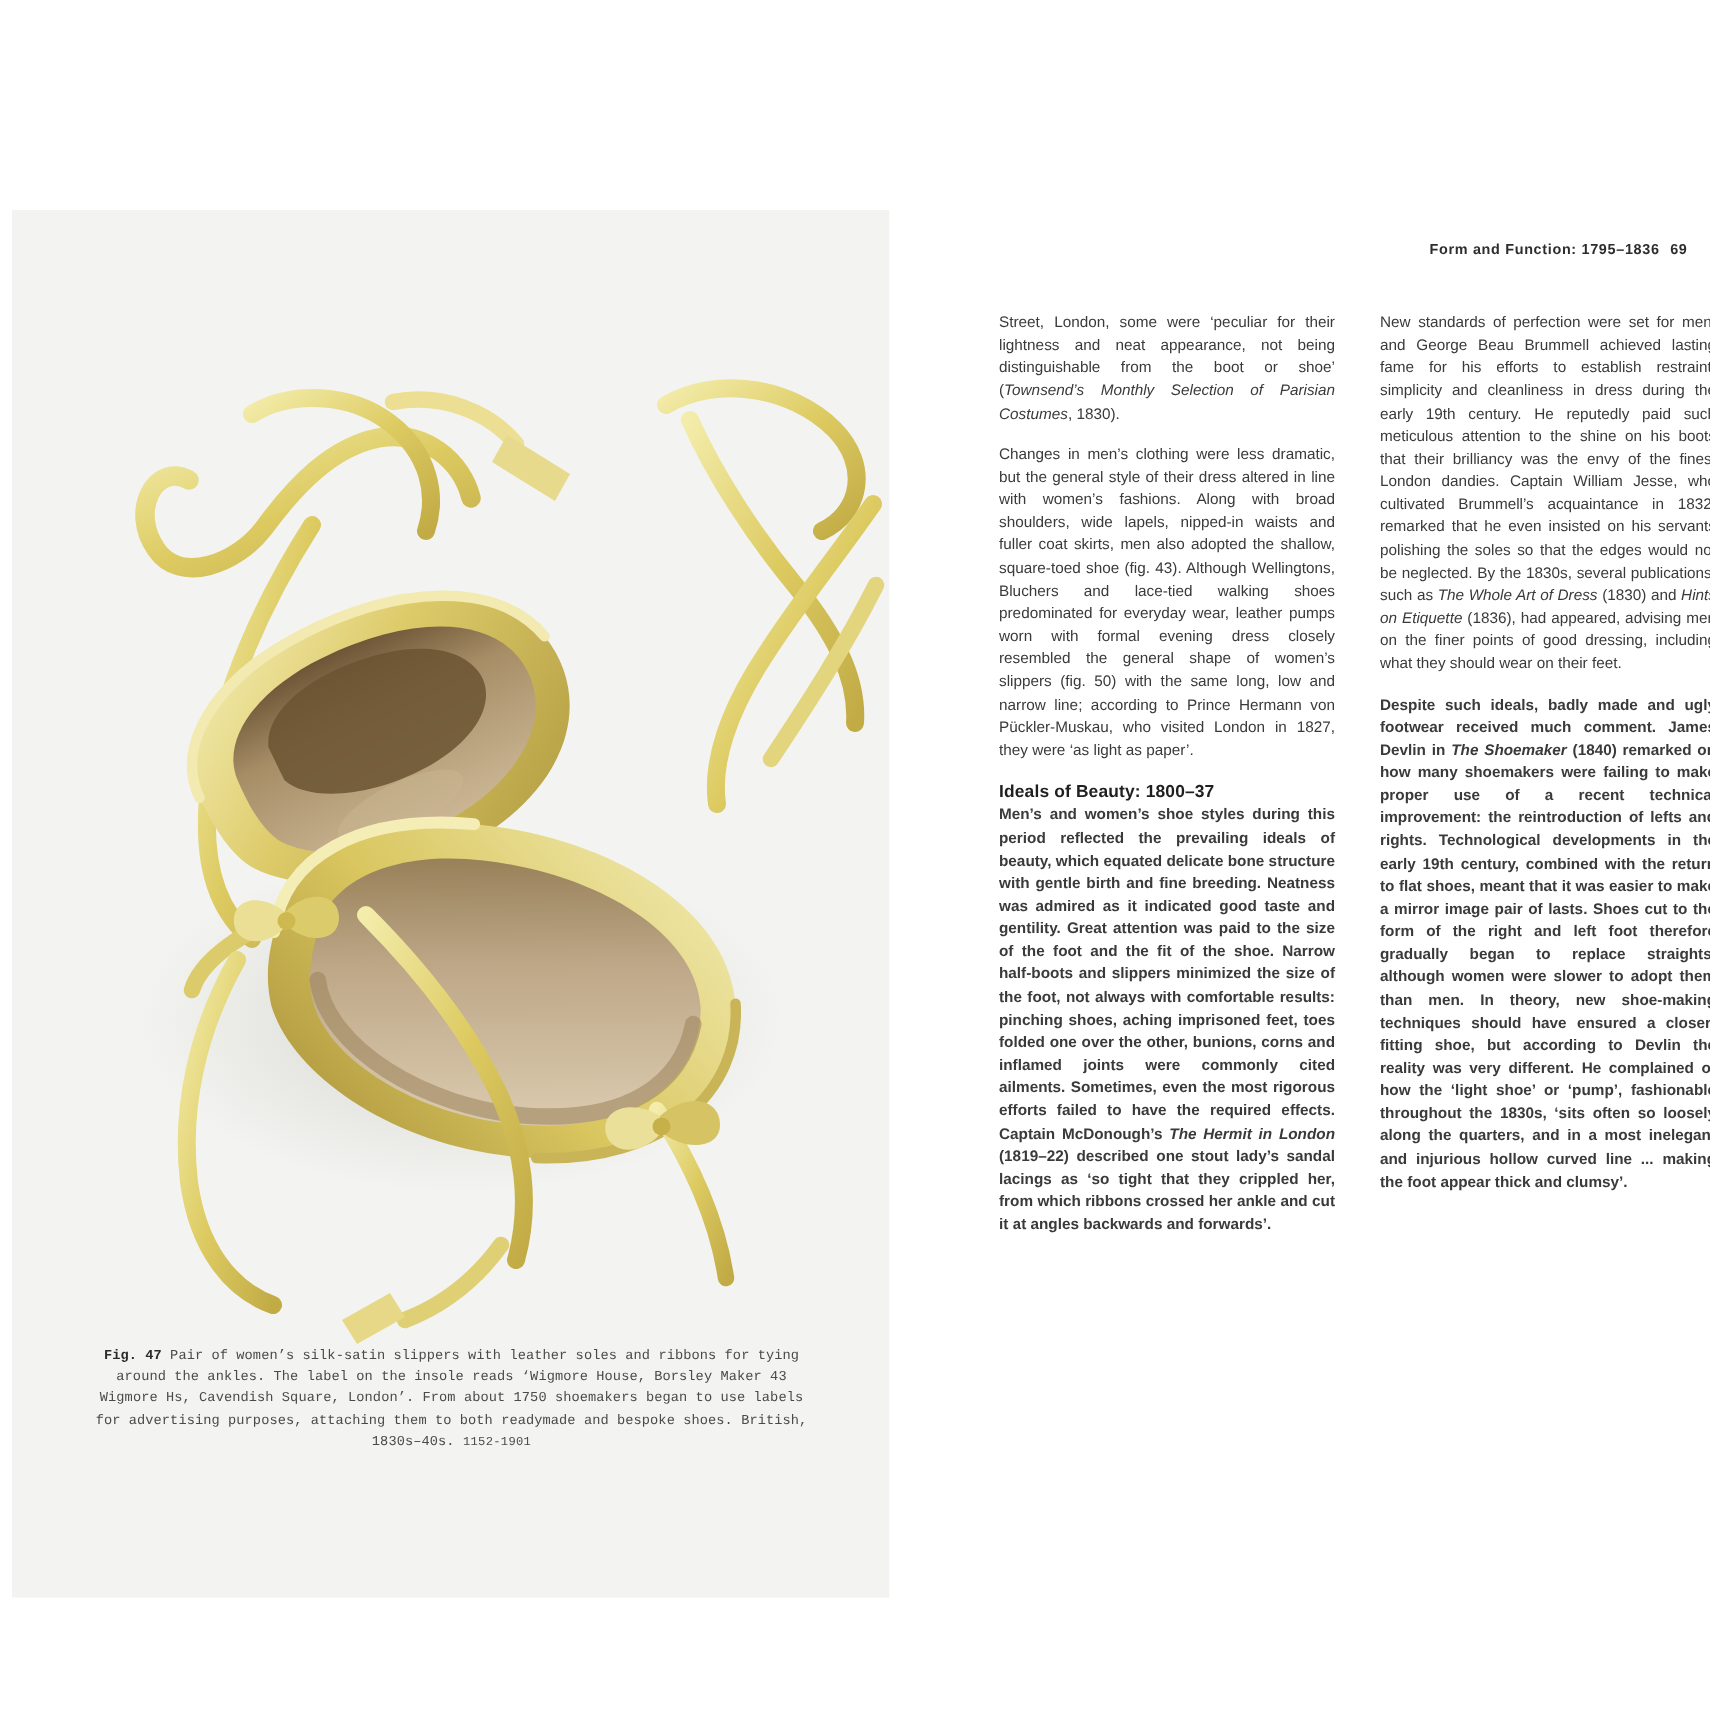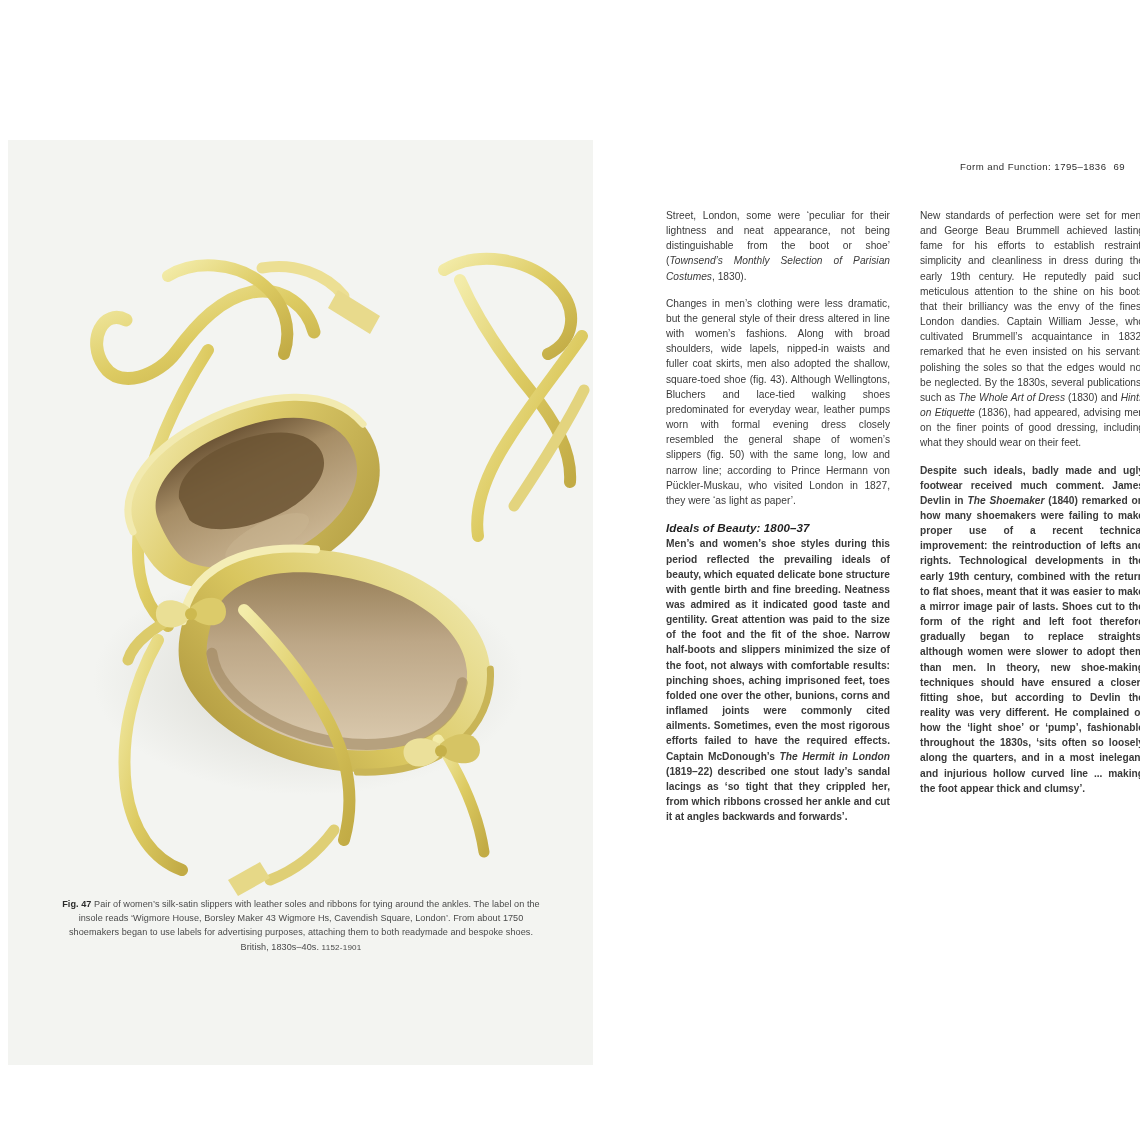--- a/index.html
+++ b/index.html
@@ -26,20 +26,21 @@
 
   
   #left-page {
     position: absolute;
     left: 8px;
     top: 140px;
     width: 585px;
     height: 925px;
     background: #f3f4f1;
     overflow: hidden;
+    font-family: Liberation Mono, monospace;
   }
 
   #figure-photo {
     position: absolute;
     left: 0;
     top: 0;
     width: 585px;
     height: 760px;
   }
 
@@ -71,21 +72,21 @@
     width: 539px;
     height: 925px;
     background: #ffffff;
   }
 
   #running-head {
     position: absolute;
     right: 7px;
     top: 21px;
     font-size: 9.6px;
-    font-weight: normal;
+    font-weight: bold;
     letter-spacing: 0.45px;
     color: #2d2d2d;
     white-space: nowrap;
     padding-left: 39px;
   }
   #running-head .folio {
     margin-left: 7px;
   }
 
   #columns {
@@ -113,21 +114,20 @@
   .para:last-child { margin-bottom: 0; }
   .para.nogap { margin-bottom: 0; font-weight: bold; }
 
   .subhead {
     font-size: 11.6px;
     font-weight: bold;
     line-height: 15.4px;
     color: #1f1f1f;
     margin: 5px 0 1px 0;
     letter-spacing: 0.1px;
-    font-style: italic;
   }
   .it { font-style: italic; }
 </style>
 </head>
 <body>
 
 <div id="spread">
 
   <div id="left-page">
 

